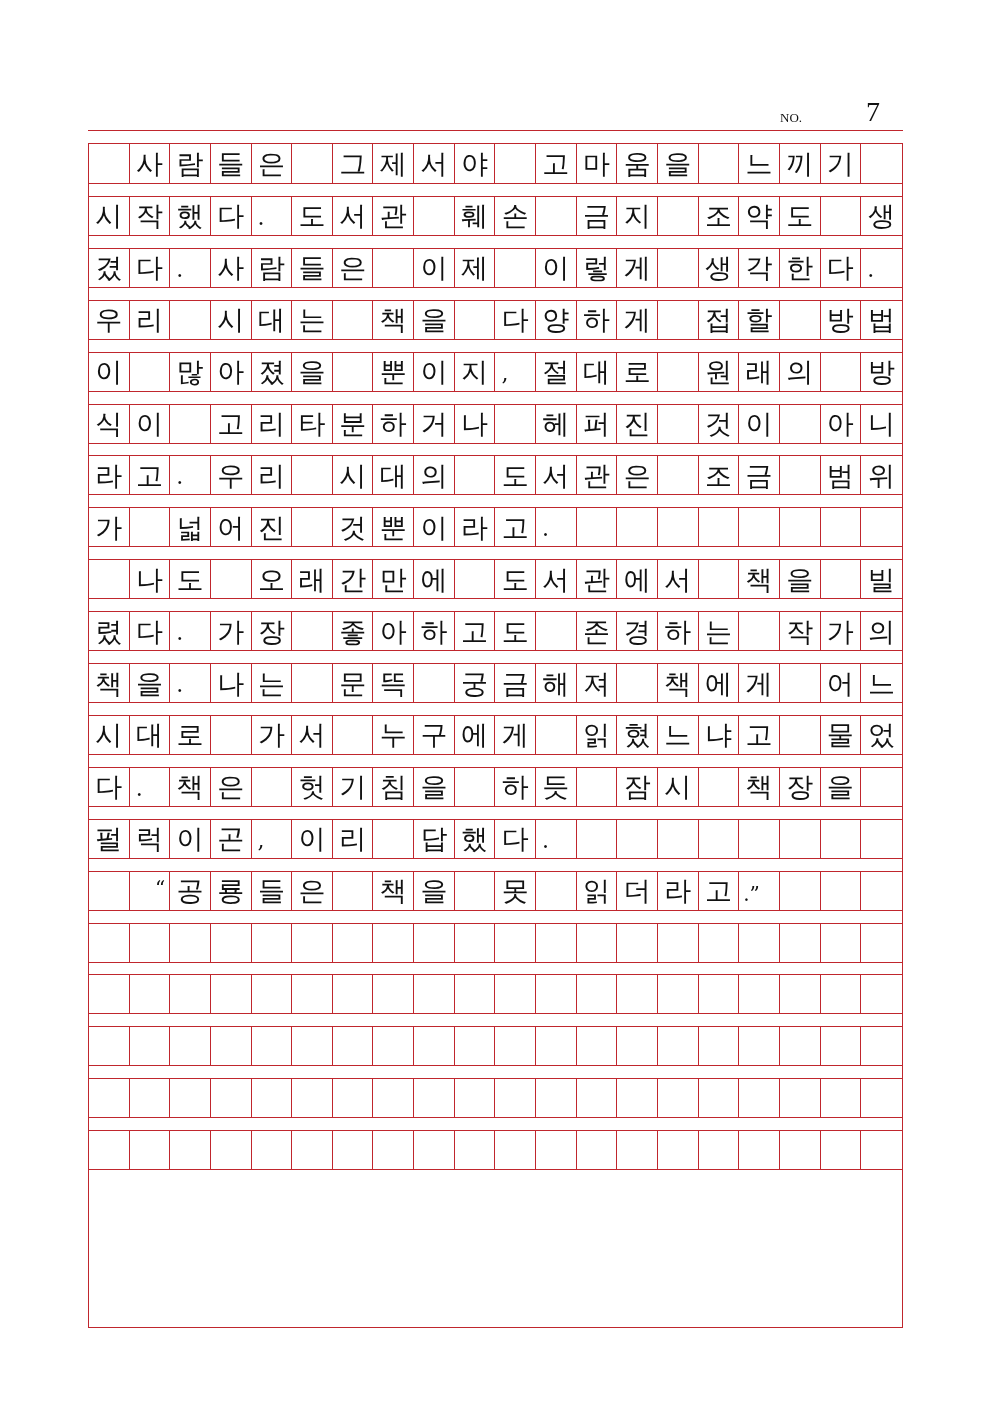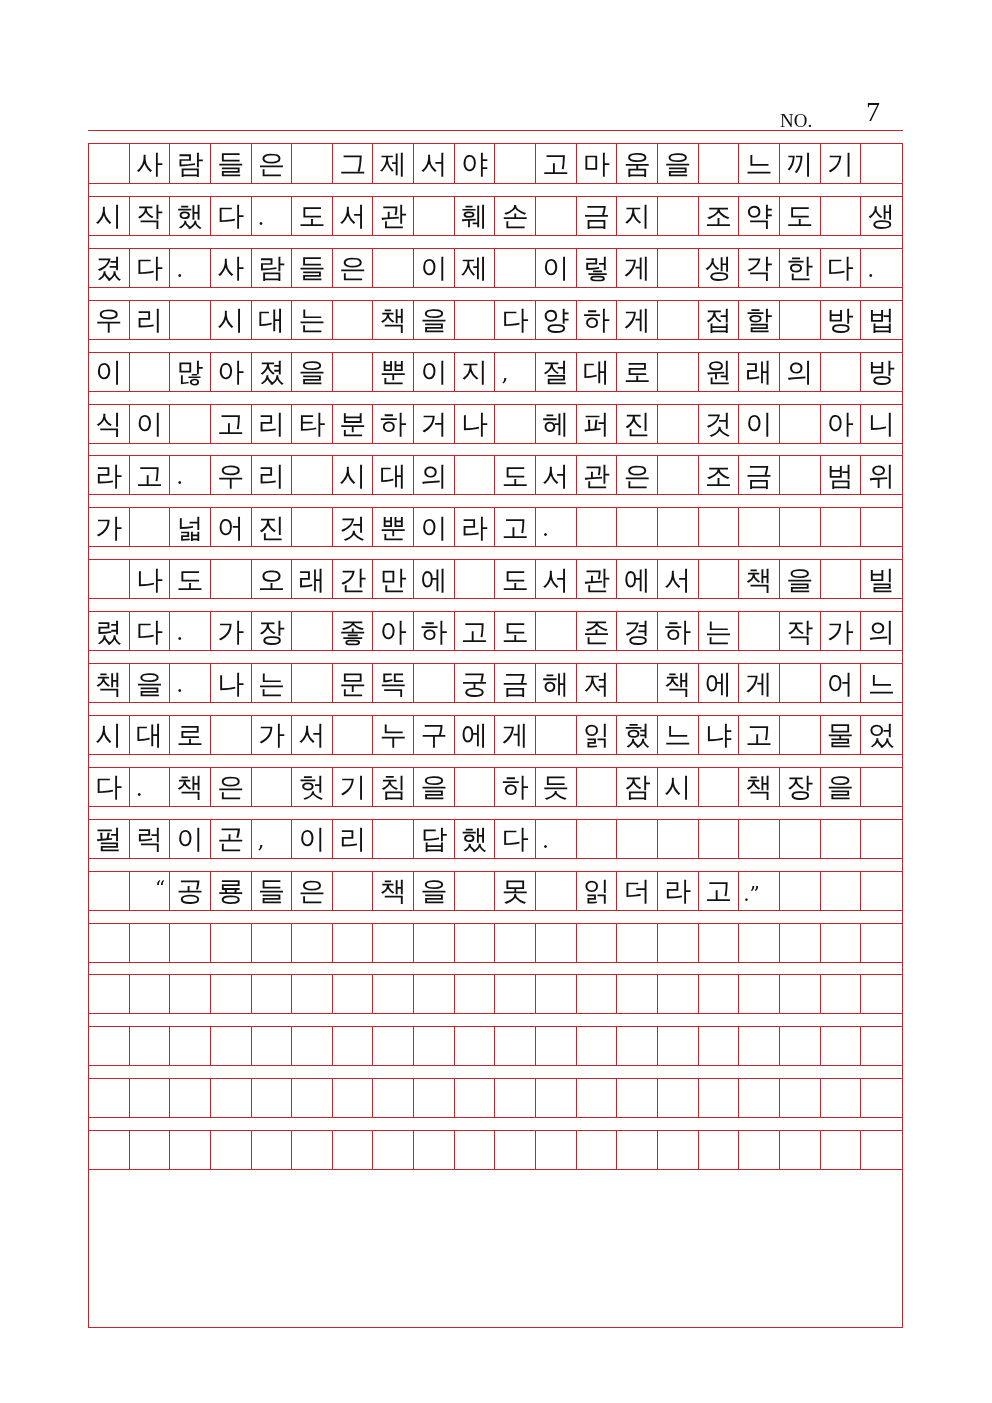--- a/index.html
+++ b/index.html
@@ -1,18 +1,18 @@
 <!DOCTYPE html>
 <html><head>
 <meta charset="utf-8">
 <style>
   html, body { margin:0; padding:0; background:#ffffff; }
   body { width:992px; height:1403px; position:relative; overflow:hidden;
          font-family: "DejaVu Serif", "Liberation Serif", serif; }
-  .no-label { position:absolute; left:780px; top:110px; font-size:19px; color:#111;
+  .no-label { position:absolute; left:780px; top:110px; font-size:13px; color:#111;
               font-family:"Liberation Serif", serif; }
   .page-num { position:absolute; left:866px; top:96px; font-size:28px; color:#111;
               font-family:"Liberation Serif", serif; }
   .top-rule { position:absolute; left:88px; top:130px; width:815px; height:0;
               border-top:1.5px solid #c0262d; }
   .sheet { position:absolute; left:88px; top:143px; width:813px; height:1183px;
            border:1.5px solid #c0262d; box-sizing:content-box; }
   .row { position:absolute; left:0; width:813px; height:40px; display:flex;
          border-top:1.5px solid #c0262d; border-bottom:1.5px solid #c0262d; box-sizing:border-box; }
   .row.first { border-top:none; }

